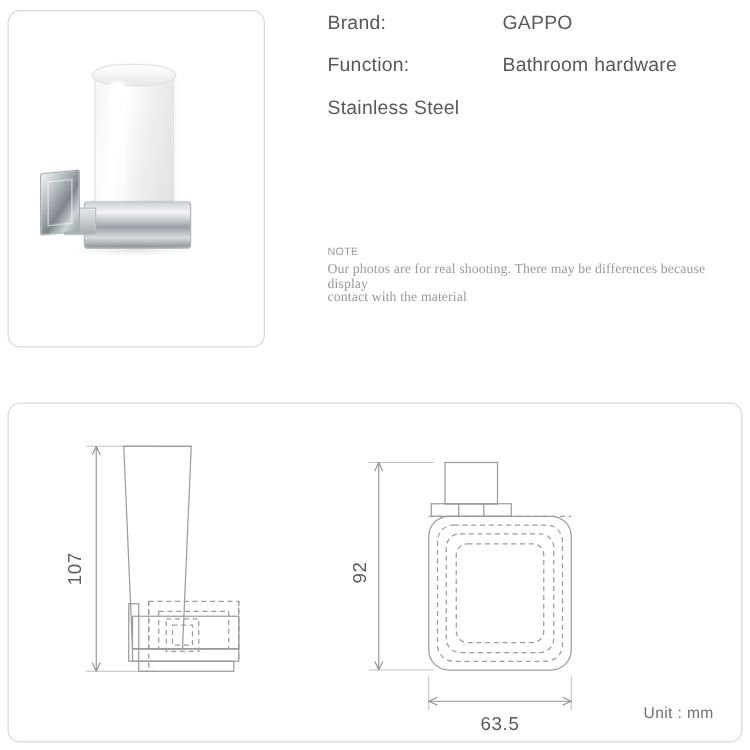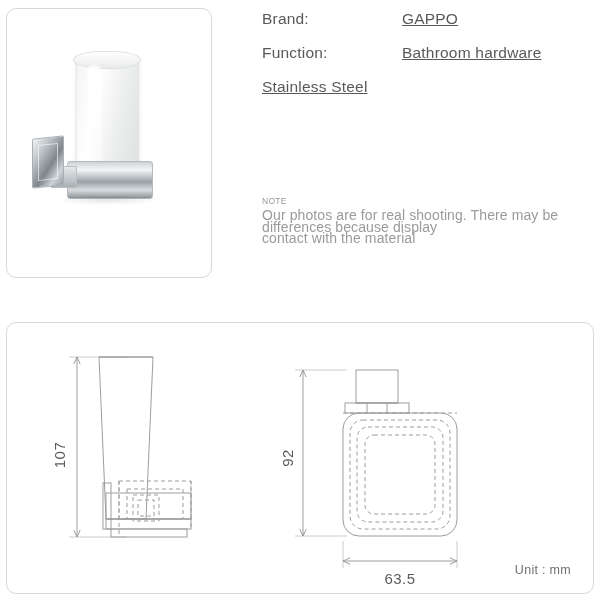--- a/index.html
+++ b/index.html
@@ -117,39 +117,39 @@
   .spec-label {
     width: 140px;
     font-size: 15.5px;
     color: #58595b;
     letter-spacing: .2px;
   }
   .spec-value {
     font-size: 15.5px;
     color: #58595b;
     letter-spacing: .2px;
-    text-decoration: underline;
   }
 
   .note-block {
     position: absolute;
     left: 262px; top: 196px;
     width: 334px;
   }
   .note-title {
     font-size: 8.5px;
     color: #9a9a9a;
     letter-spacing: .3px;
     margin-bottom: 4px;
   }
   .note-line {
-    font-size: 14px;
+    font-size: 11px;
     line-height: 11.5px;
     color: #9a9a9a;
     letter-spacing: .1px;
+    font-family: Liberation Serif, serif;
   }
 
   
   .drawing-frame {
     position: absolute;
     left: 6px; top: 322px;
     width: 588px; height: 272px;
     border: 1px solid #d9d9d9;
     border-radius: 10px;
     background: #ffffff;

